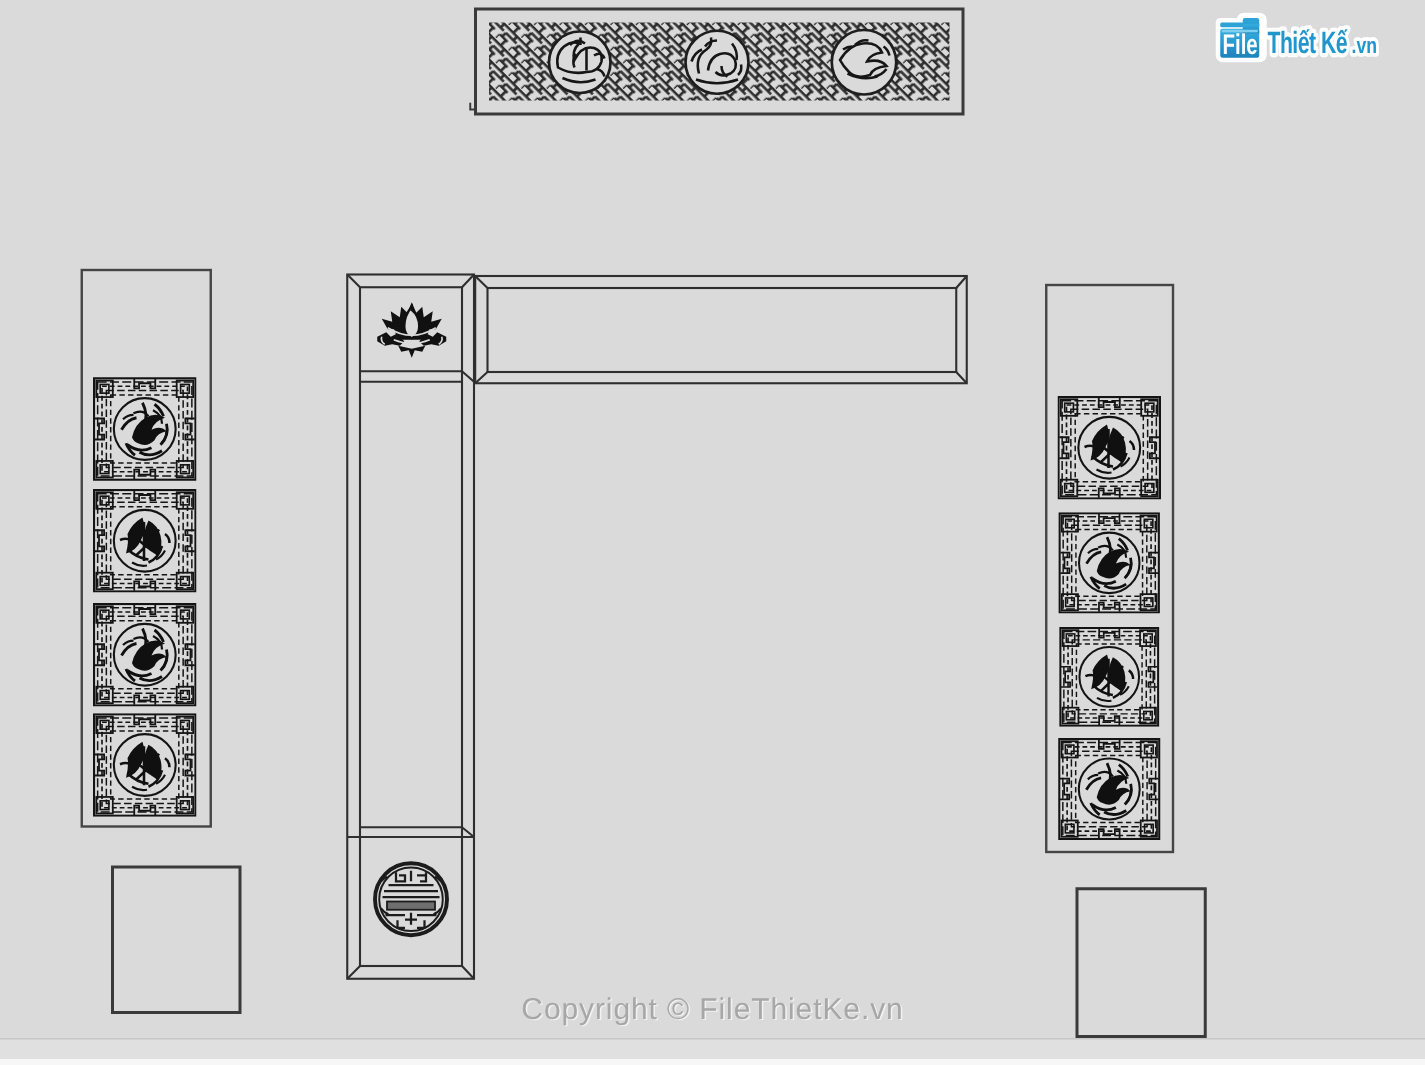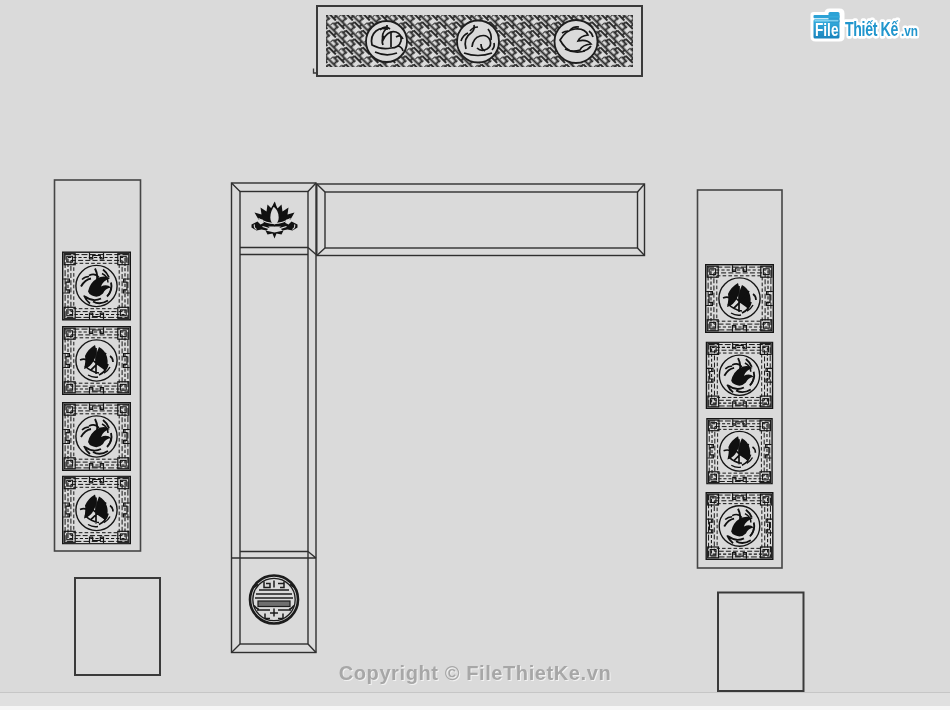--- a/index.html
+++ b/index.html
@@ -194,16 +194,16 @@
     <rect x="8.5" y="14.8" width="24" height="1.8" fill="#7fd0ef"></rect>
 
     <text x="9" y="31" font-size="19" font-weight="bold" fill="#ffffff" textLength="23.5" lengthAdjust="spacingAndGlyphs">File</text>
 
     <text x="39" y="30.5" font-size="20.5" font-weight="bold" fill="#2196cd" style="letter-spacing:-0.5px;" textLength="53" lengthAdjust="spacingAndGlyphs">Thiết Kế</text>
     <text x="95" y="30.5" font-size="15" font-weight="bold" fill="#2196cd" textLength="17" lengthAdjust="spacingAndGlyphs">.vn</text>
   </svg>
 </div>
 
 <div class="abs" style="left:0;top:663px;width:950px;text-align:center;
-  font-size:20px;line-height:20px;font-weight:bold;color:#a7a7a7;letter-spacing:0.6px;
+  font-size:20px;line-height:20px;font-weight:normal;color:#a7a7a7;letter-spacing:0.6px;
   text-shadow:1px 1px 0 #f2f2f2;">Copyright © FileThietKe.vn</div>
 
 </div>
 
 </body></html>

